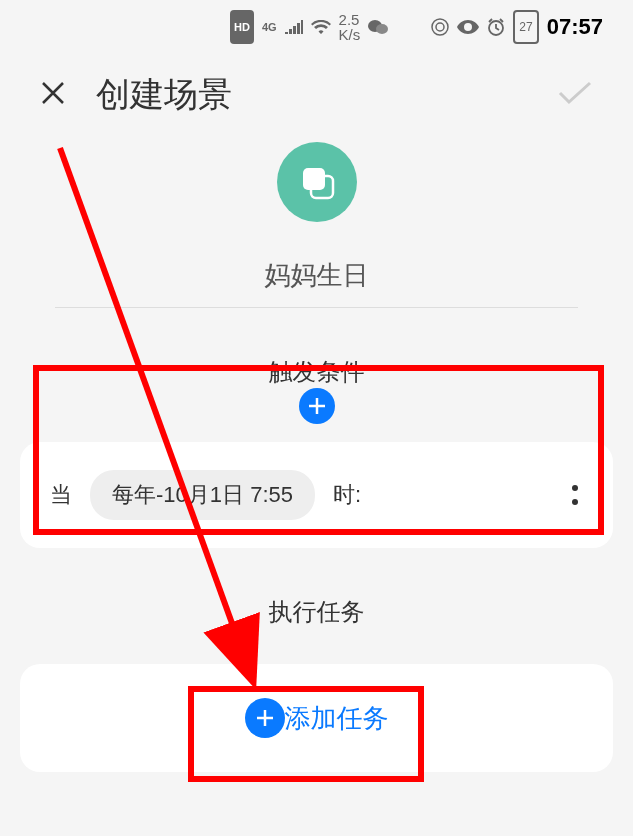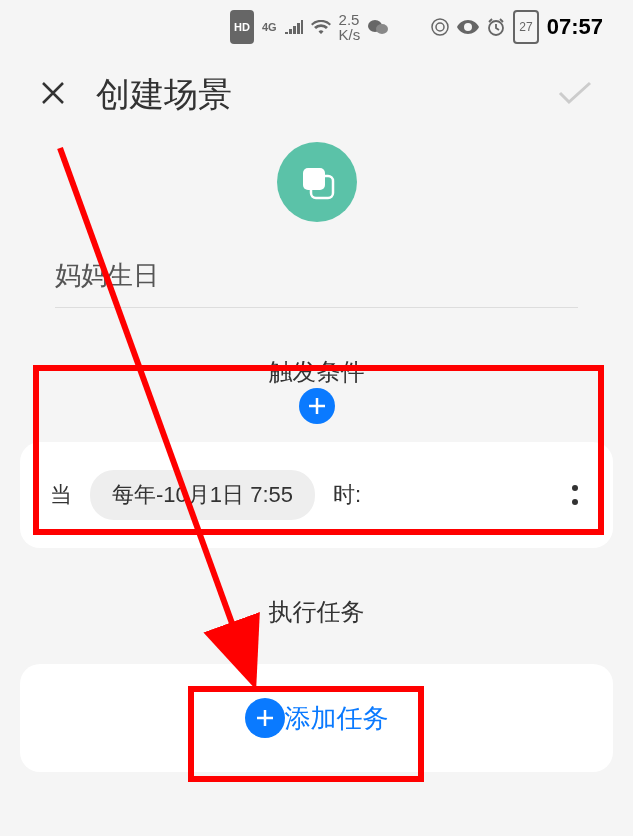--- a/index.html
+++ b/index.html
@@ -104,20 +104,21 @@
       background: #5bc2a8;
       display: flex;
       align-items: center;
       justify-content: center;
       margin-bottom: 36px;
     }
     .scene-name-row {
       width: 100%;
       border-bottom: 1px solid #ddd;
       padding-bottom: 14px;
+      text-align: center;
     }
     .scene-name {
       font-size: 26px;
       color: #555;
     }
     
     
     .section {
       padding: 0 20px;
       margin-top: 48px;

